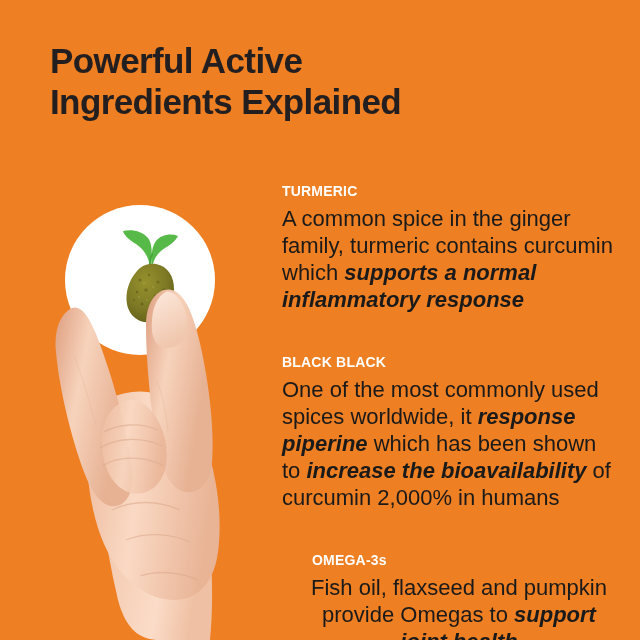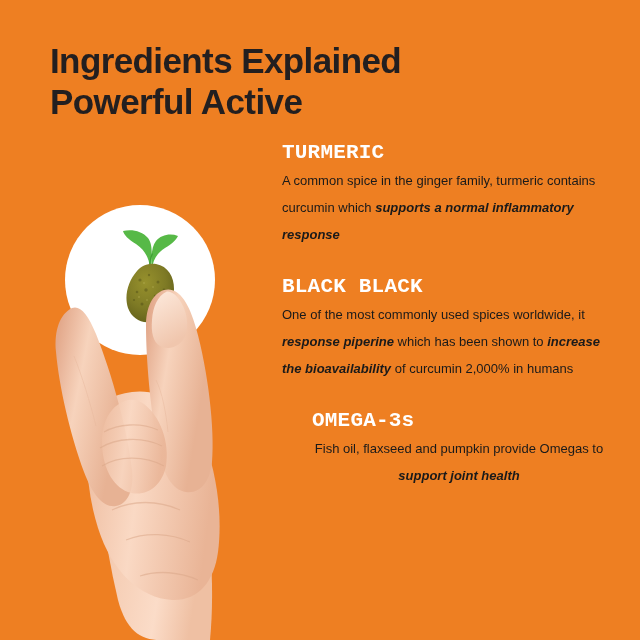--- a/index.html
+++ b/index.html
@@ -83,31 +83,32 @@
     top: 142px;
     width: 336px;
   }
   .ingredient-block {
     margin-bottom: 28px;
   }
   .ingredient-block:last-child {
     margin-bottom: 0;
   }
   .ingredient-heading {
-    font-family: Liberation Mono, monospace;
+    font-family: Liberation Sans, sans-serif;
     font-weight: bold;
-    font-size: 21px;
+    font-size: 14px;
     line-height: 22px;
     letter-spacing: 0.2px;
     color: #ffffff;
     margin-bottom: 3px;
+    margin-top: 38px;
   }
   .ingredient-body {
     font-family: "Liberation Sans", sans-serif;
-    font-size: 13px;
+    font-size: 22px;
     line-height: 27px;
     color: #1a1a1a;
   }
   .ingredient-body b {
     font-weight: bold;
     font-style: italic;
   }
   .block-omega {
     text-align: center;
     padding-left: 18px;
@@ -116,22 +117,22 @@
     text-align: left;
     padding-left: 12px;
   }
 </style>
 </head>
 <body>
 
 <div id="infographic">
 
   <div id="title-block">
+    <div class="title-line">Powerful Active</div>
     <div class="title-line">Ingredients Explained</div>
-    <div class="title-line">Powerful Active</div>
   </div>
 
   <div id="hero-image">
 
     <div id="white-circle"></div>
 
     <svg id="leaves-icon" viewBox="0 0 62 42">
       <path d="M30 40 C29 30 25 22 16 16 C8 11 4 7 3 3 C12 1 22 3 28 10 C33 16 32 30 31 40 Z" fill="#57b947"></path>
       <path d="M32 41 C33 32 37 25 45 20 C52 16 56 12 58 8 C50 5 41 7 36 13 C31 19 31 32 32 41 Z" fill="#57b947"></path>
       <path d="M29 40 C29 34 30 29 32 25 L33 26 C31 30 30 35 30 41 Z" fill="#3f9e35"></path>

